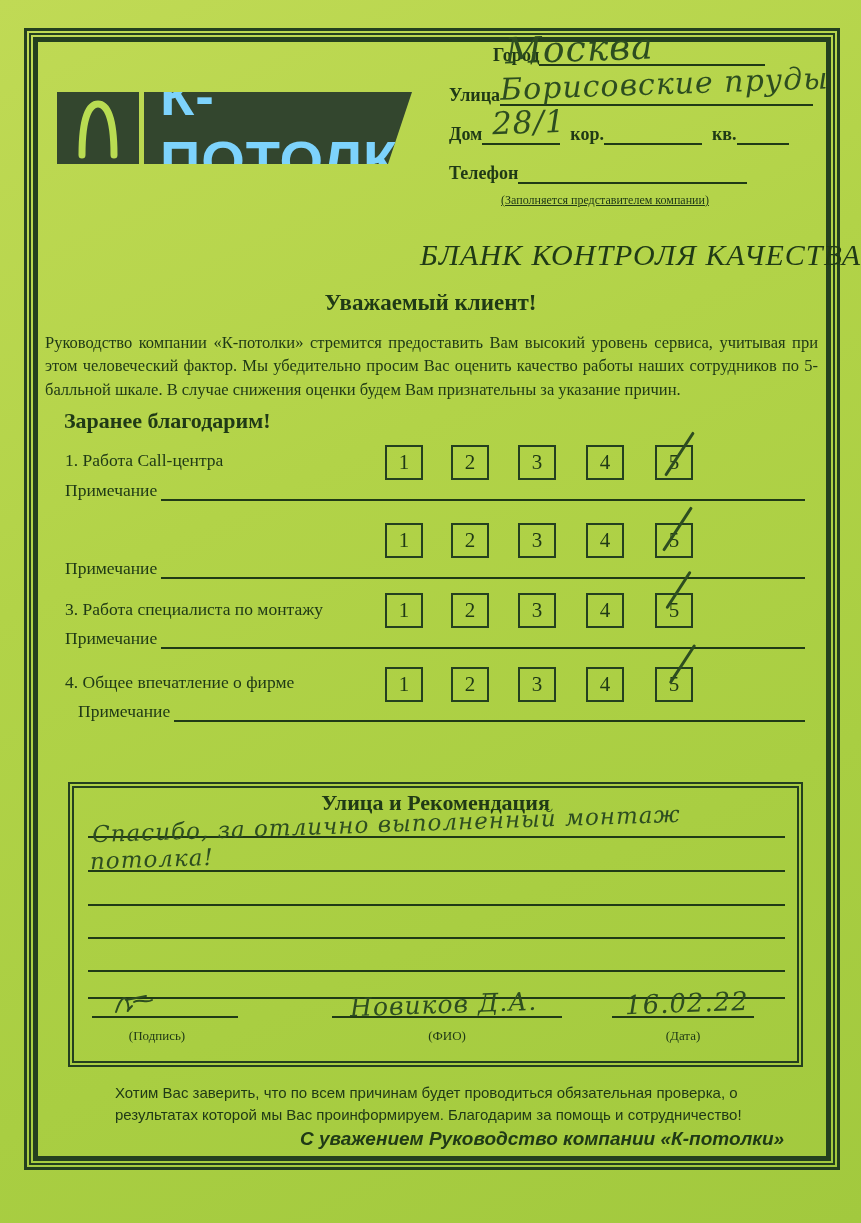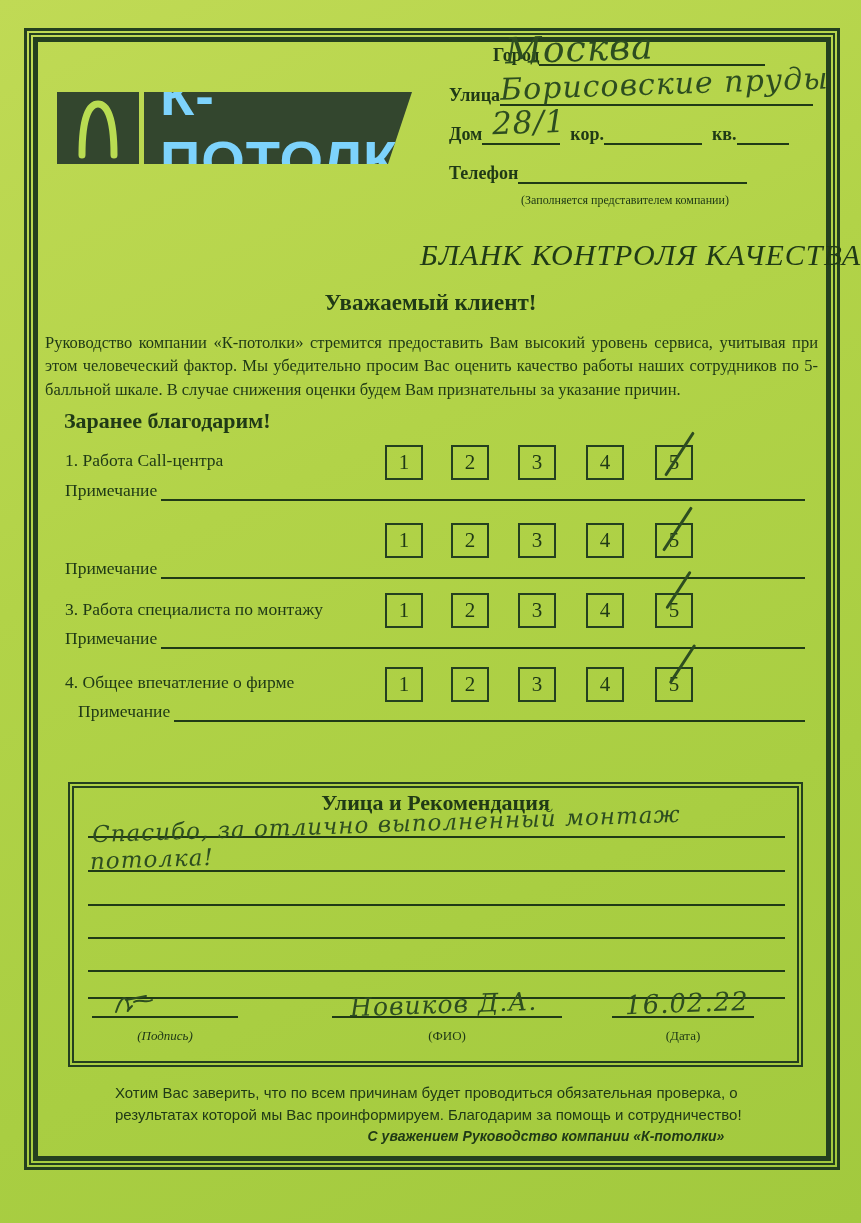--- a/index.html
+++ b/index.html
@@ -73,22 +73,22 @@
   .review-title{position:absolute;left:0;top:6px;width:100%;text-align:center;font-weight:bold;font-size:22px;}
   .rline{position:absolute;left:18px;right:16px;border-bottom:2px solid #203a16;}
   .sigline{position:absolute;border-bottom:2px solid #203a16;}
   .siglabel{position:absolute;font-size:13px;text-align:center;}
 
   .footer-text{
     position:absolute;left:115px;top:1082px;width:678px;
     font-family:"Liberation Sans",sans-serif;font-size:15px;line-height:1.45;
   }
   .footer-closing{
-    position:absolute;left:300px;top:1128px;width:492px;text-align:center;
-    font-family:"Liberation Sans",sans-serif;font-style:italic;font-weight:bold;font-size:14px;
+    position:absolute;left:300px;top:1128px;width:492px;text-align:left;
+    font-family:"Liberation Sans",sans-serif;font-style:italic;font-weight:bold;font-size:19px;
   }
 </style>
 </head>
 <body>
 
 <div class="page">
 
   <div class="frame">
     <div class="frame-mid"></div>
     <div class="frame-inner"></div>
@@ -125,21 +125,21 @@
     <span style="margin-left:10px;">кв.</span>
     <div class="hline" style="width:52px;"></div>
   </div>
   <div class="hand abs" style="left:492px;top:104px;font-size:31px;">28/1</div>
 
   <div class="hfield" style="left:449px;top:162px;width:298px;">
     <span>Телефон</span>
     <div class="hline" style="flex:1;"></div>
   </div>
 
-  <div class="small-note abs" style="left:475px;top:193px;width:300px;">(Заполняется представителем компании)</div>
+  <div class="small-note abs" style="left:455px;top:193px;width:300px;text-decoration:underline;">(Заполняется представителем компании)</div>
 
   <div class="title">БЛАНК КОНТРОЛЯ КАЧЕСТВА</div>
   <div class="greeting">Уважаемый клиент!</div>
   <div class="intro">Руководство компании «К-потолки» стремится предоставить Вам высокий уровень сервиса, учитывая при этом человеческий фактор. Мы убедительно просим Вас оценить качество работы наших сотрудников по 5-балльной шкале. В случае снижения оценки будем Вам признательны за указание причин.</div>
   <div class="thanks">Заранее благодарим!</div>
 
   <div class="q-label" style="top:450px;">1. Работа Call-центра</div>
   <div class="ratebox" style="left:385px;top:445px;">1</div>
   <div class="ratebox" style="left:451px;top:445px;">2</div>
   <div class="ratebox" style="left:518px;top:445px;">3</div>
@@ -205,21 +205,21 @@
     <div class="sigline" style="left:542px;top:232px;width:142px;"></div>
 
     <div class="abs" style="left:42px;top:206px;">
       <svg width="50" height="28" viewBox="0 0 50 28">
         <path d="M4,22 C10,4 14,6 16,14 C18,22 12,24 20,16 M14,10 L34,6 M22,12 C28,8 34,14 40,10" fill="none" stroke="#2d4d20" stroke-width="2" stroke-linecap="round"></path>
       </svg>
     </div>
     <div class="hand abs" style="left:280px;top:206px;font-size:25px;">Новиков Д.А.</div>
     <div class="hand abs" style="left:555px;top:204px;font-size:26px;">16.02.22</div>
 
-    <div class="siglabel" style="left:22px;top:244px;width:146px;font-style:italic;">(Подпись)</div>
+    <div class="siglabel" style="left:14px;top:244px;width:146px;">(Подпись)</div>
     <div class="siglabel" style="left:262px;top:244px;width:230px;">(ФИО)</div>
     <div class="siglabel" style="left:542px;top:244px;width:142px;">(Дата)</div>
   </div>
 
   <div class="footer-text">Хотим Вас заверить, что по всем причинам будет проводиться обязательная проверка, о результатах которой мы Вас проинформируем. Благодарим за помощь и сотрудничество!</div>
   <div class="footer-closing">С уважением Руководство компании «К-потолки»</div>
 
 </div>
 
 </body></html>

